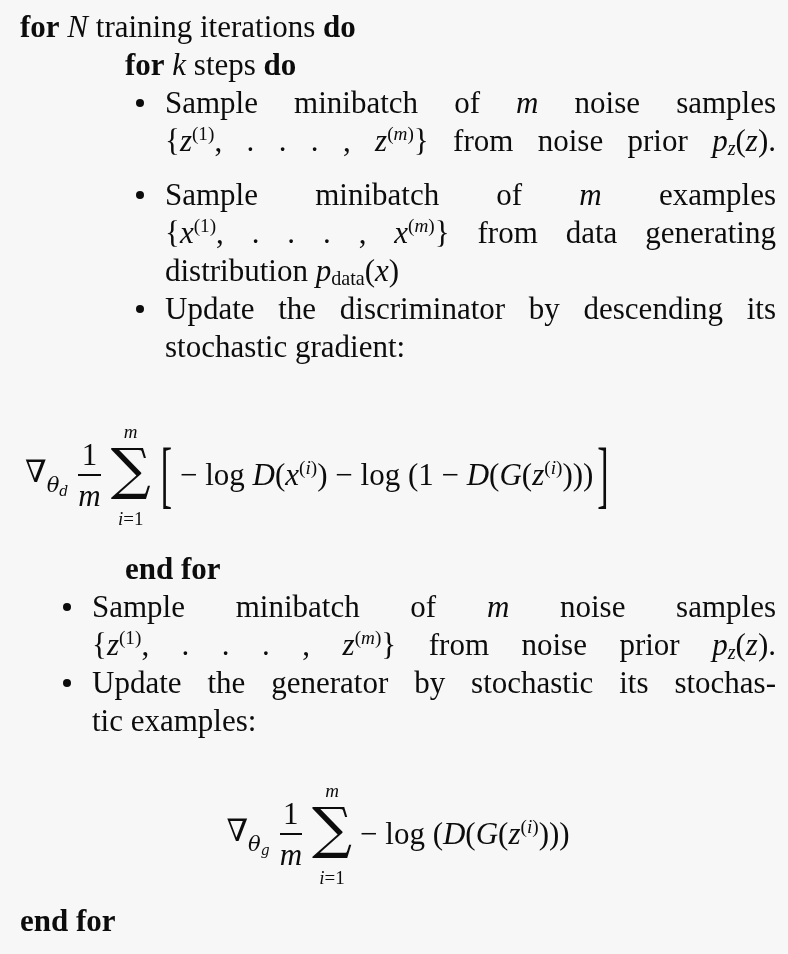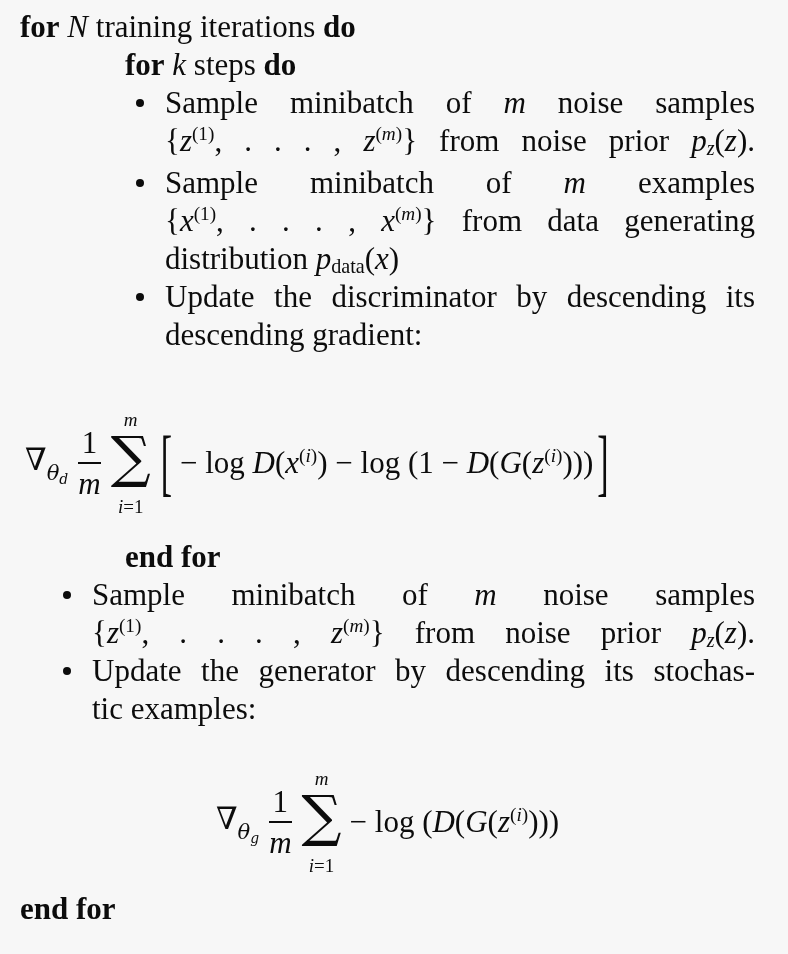--- a/index.html
+++ b/index.html
@@ -2,38 +2,38 @@
 <html><head>
 <meta charset="utf-8">
 <style>
   html,body{margin:0;padding:0;}
   body{
     width:788px;height:954px;overflow:hidden;
     background:#f7f7f7;color:#0c0c0c;
     font-family:"Liberation Serif","DejaVu Serif",serif;
     font-size:31px;
   }
-  .doc{padding:8px 33px 0 20px;}
+  .doc{padding:8px 12px 0 20px;}
   .pline{line-height:38px;white-space:nowrap;}
   .ind1{margin-left:105px;}
   b{font-weight:bold;}
   i{font-style:italic;}
   sup{font-size:0.62em;vertical-align:0.55em;line-height:0;}
   sub{font-size:0.65em;vertical-align:-0.22em;line-height:0;}
   
   .item{position:relative;}
   .item.lv2{padding-left:145px;}
   .item.lv1{padding-left:72px;}
   .bullet{position:absolute;top:15px;width:8px;height:8px;border-radius:50%;background:#0c0c0c;}
   .lv2 .bullet{left:116px;}
   .lv1 .bullet{left:43px;}
   .bl{line-height:38px;}
   .jl{text-align:justify;text-align-last:justify;}
   .m8{}
-  .m4{margin-top:4px;}
+  .m4{margin-top:16px;}
   
   .formula{display:flex;align-items:center;}
   .f1{margin-top:44px;height:130px;margin-left:5px;}
   .f2{margin-top:30px;height:128px;justify-content:center;}
   .mathsym{font-family:"DejaVu Serif","DejaVu Sans",serif;}
   .ngrp{white-space:nowrap;}
   .nsub{font-size:0.68em;vertical-align:-0.5em;}
   .nsub sub{font-size:0.66em;vertical-align:-0.3em;}
   .frac{display:inline-flex;flex-direction:column;align-items:center;line-height:1;margin:0 10px;}
   .frac .bar{align-self:stretch;border-top:2.5px solid #0c0c0c;margin:4px 0;}
@@ -67,21 +67,21 @@
   <div class="item lv2 m4">
     <span class="bullet"></span>
     <div class="bl jl">Sample minibatch of <i>m</i> examples</div>
     <div class="bl jl">{<i>x</i><sup>(1)</sup>, . . . , <i>x</i><sup>(<i>m</i>)</sup>} from data generating</div>
     <div class="bl">distribution <i>p</i><sub>data</sub>(<i>x</i>)</div>
   </div>
 
   <div class="item lv2">
     <span class="bullet"></span>
     <div class="bl jl">Update the discriminator by descending its</div>
-    <div class="bl">descending gradient:</div>
+    <div class="bl">stochastic gradient:</div>
   </div>
 
   <div class="formula f1">
     <span class="ngrp">
       <span class="mathsym">∇</span><span class="nsub mathsym"><i>θ</i><sub><i>d</i></sub></span>
     </span>
     <span class="frac">
       <span>1</span>
       <span class="bar"></span>
       <span><i>m</i></span>
@@ -99,21 +99,21 @@
   <div class="pline ind1 endfor-inner"><b>end for</b></div>
 
   <div class="item lv1 m8">
     <span class="bullet"></span>
     <div class="bl jl">Sample minibatch of <i>m</i> noise samples</div>
     <div class="bl jl">{<i>z</i><sup>(1)</sup>, . . . , <i>z</i><sup>(<i>m</i>)</sup>} from noise prior <i>p</i><sub><i>z</i></sub>(<i>z</i>).</div>
   </div>
 
   <div class="item lv1">
     <span class="bullet"></span>
-    <div class="bl jl">Update the generator by descending its stochas-</div>
+    <div class="bl jl">Update the generator by stochastic its stochas-</div>
     <div class="bl">tic examples:</div>
   </div>
 
   <div class="formula f2">
     <span class="ngrp">
       <span class="mathsym">∇</span><span class="nsub mathsym"><i>θ</i><sub><i>g</i></sub></span>
     </span>
     <span class="frac">
       <span>1</span>
       <span class="bar"></span>

